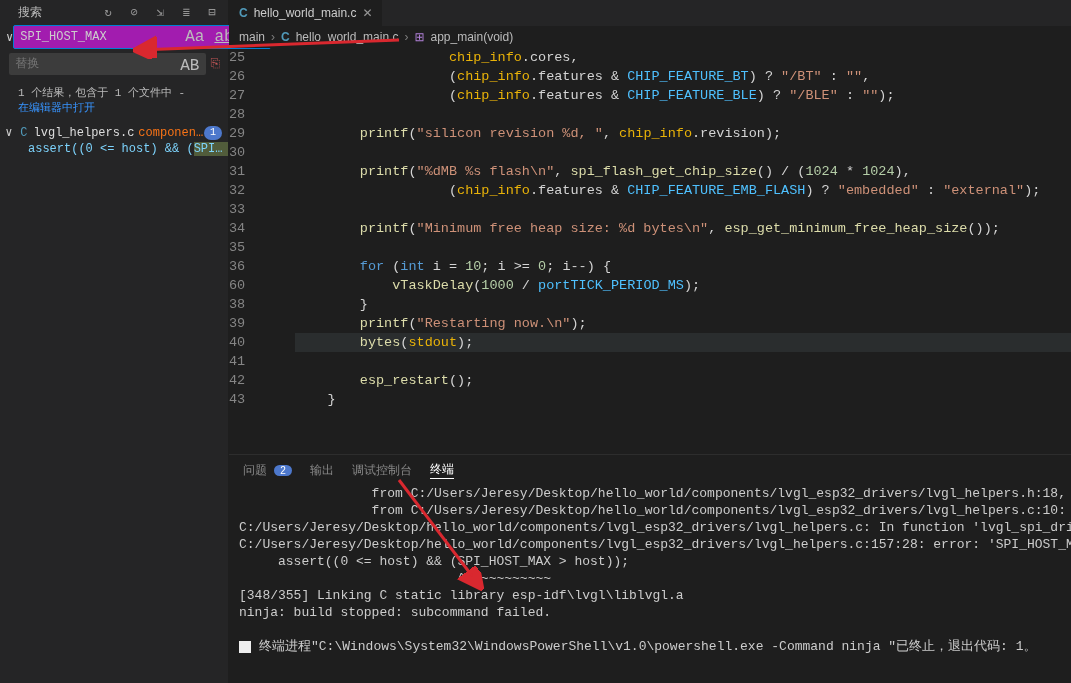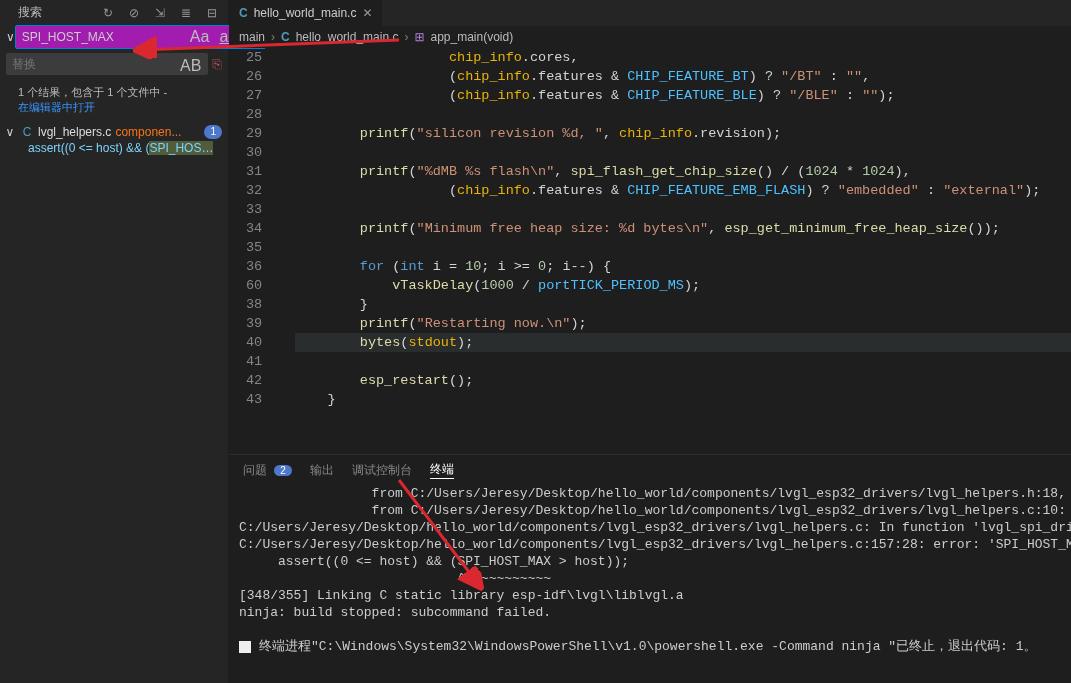--- a/index.html
+++ b/index.html
@@ -1,18 +1,18 @@
 <!DOCTYPE html>
 <html><head>
 <meta charset="utf-8">
 <style>
 html,body{margin:0;padding:0;background:#1e1e1e;color:#cccccc;font-family:Consolas,'Courier New',monospace;font-size:13px;overflow:hidden}
 #app{display:flex;width:1071px;height:683px;background:#1e1e1e}
 
-#side{width:228px;background:#252526;border-right:1px solid #1e1e1e;display:flex;flex-direction:column;font-family:Liberation Sans, sans-serif;font-size:12px}
+#side{width:228px;background:#252526;border-right:1px solid #1e1e1e;display:flex;flex-direction:column;font-family:Liberation Mono, monospace;font-size:12px}
 #side-header{display:flex;align-items:center;justify-content:space-between;padding:4px 8px 4px 18px;color:#bbb}
 #side-header .icons{display:flex;gap:10px}
 .hicon{width:16px;height:16px;opacity:.75;cursor:pointer;display:flex;align-items:center;justify-content:center}
 .search-row{display:flex;align-items:center;margin:4px 8px 4px 18px;background:#a21caf;border:1px solid #007fd4;border-radius:2px}
 .search-row input{flex:1;background:transparent;color:#ccc;border:0;padding:4px 6px;font-family:inherit;font-size:12px;outline:0}
 .search-row .opts{display:flex;gap:4px;padding:0 4px}
 .optbtn{padding:2px 3px;color:#bbb;border-radius:2px;font-size:16px;cursor:pointer}
 .replace-row{display:flex;align-items:center;margin:0 8px 4px 6px}
 .expander{width:12px;text-align:center;color:#ccc;cursor:pointer}
 .replace-box{flex:1;background:#3c3c3c;border-radius:2px;display:flex;align-items:flex-end}
@@ -34,21 +34,21 @@
 
 #main{flex:1;display:flex;flex-direction:column;position:relative}
 #tabs{height:26px;background:#252526;display:flex}
 .tab{display:flex;align-items:center;padding:0 10px;background:#1e1e1e;color:#ccc;font-family:"Segoe UI",sans-serif;font-size:12px;gap:6px}
 .tab .lang{color:#519aba;font-weight:bold}
 .tab .close{opacity:.7;cursor:pointer}
 #crumbs{height:22px;display:flex;align-items:center;padding-left:10px;font-family:"Segoe UI",sans-serif;font-size:12px;color:#bbb;gap:6px;background:#1e1e1e}
 #crumbs .sep{opacity:.6}
 #crumbs .cb-c{color:#519aba;font-weight:bold}
 #editor{flex:1;display:flex;overflow:hidden;line-height:19px;font-size:13.5px}
-.gutter{width:50px;text-align:center;color:#858585;padding-right:16px;user-select:none}
+.gutter{width:50px;text-align:left;color:#858585;padding-right:16px;user-select:none}
 .gutter .ln{height:19px}
 .code{flex:1;white-space:pre;color:#d4d4d4}
 .code .row{height:19px}
 .code .hlrow{background:#2a2d2e;display:block}
 
 .kw{color:#569cd6}.fn{color:#dcdcaa}.str{color:#ce9178}.num{color:#b5cea8}
 .var{color:#eab308}.def{color:#4fc1ff}
 
 #panel{height:228px;display:flex;flex-direction:column;border-top:1px solid #2d2d2d;background:#1e1e1e}
 #panel-tabs{height:30px;display:flex;align-items:center;padding-left:14px;gap:18px;font-family:"Segoe UI",sans-serif;font-size:12px;color:#888}

